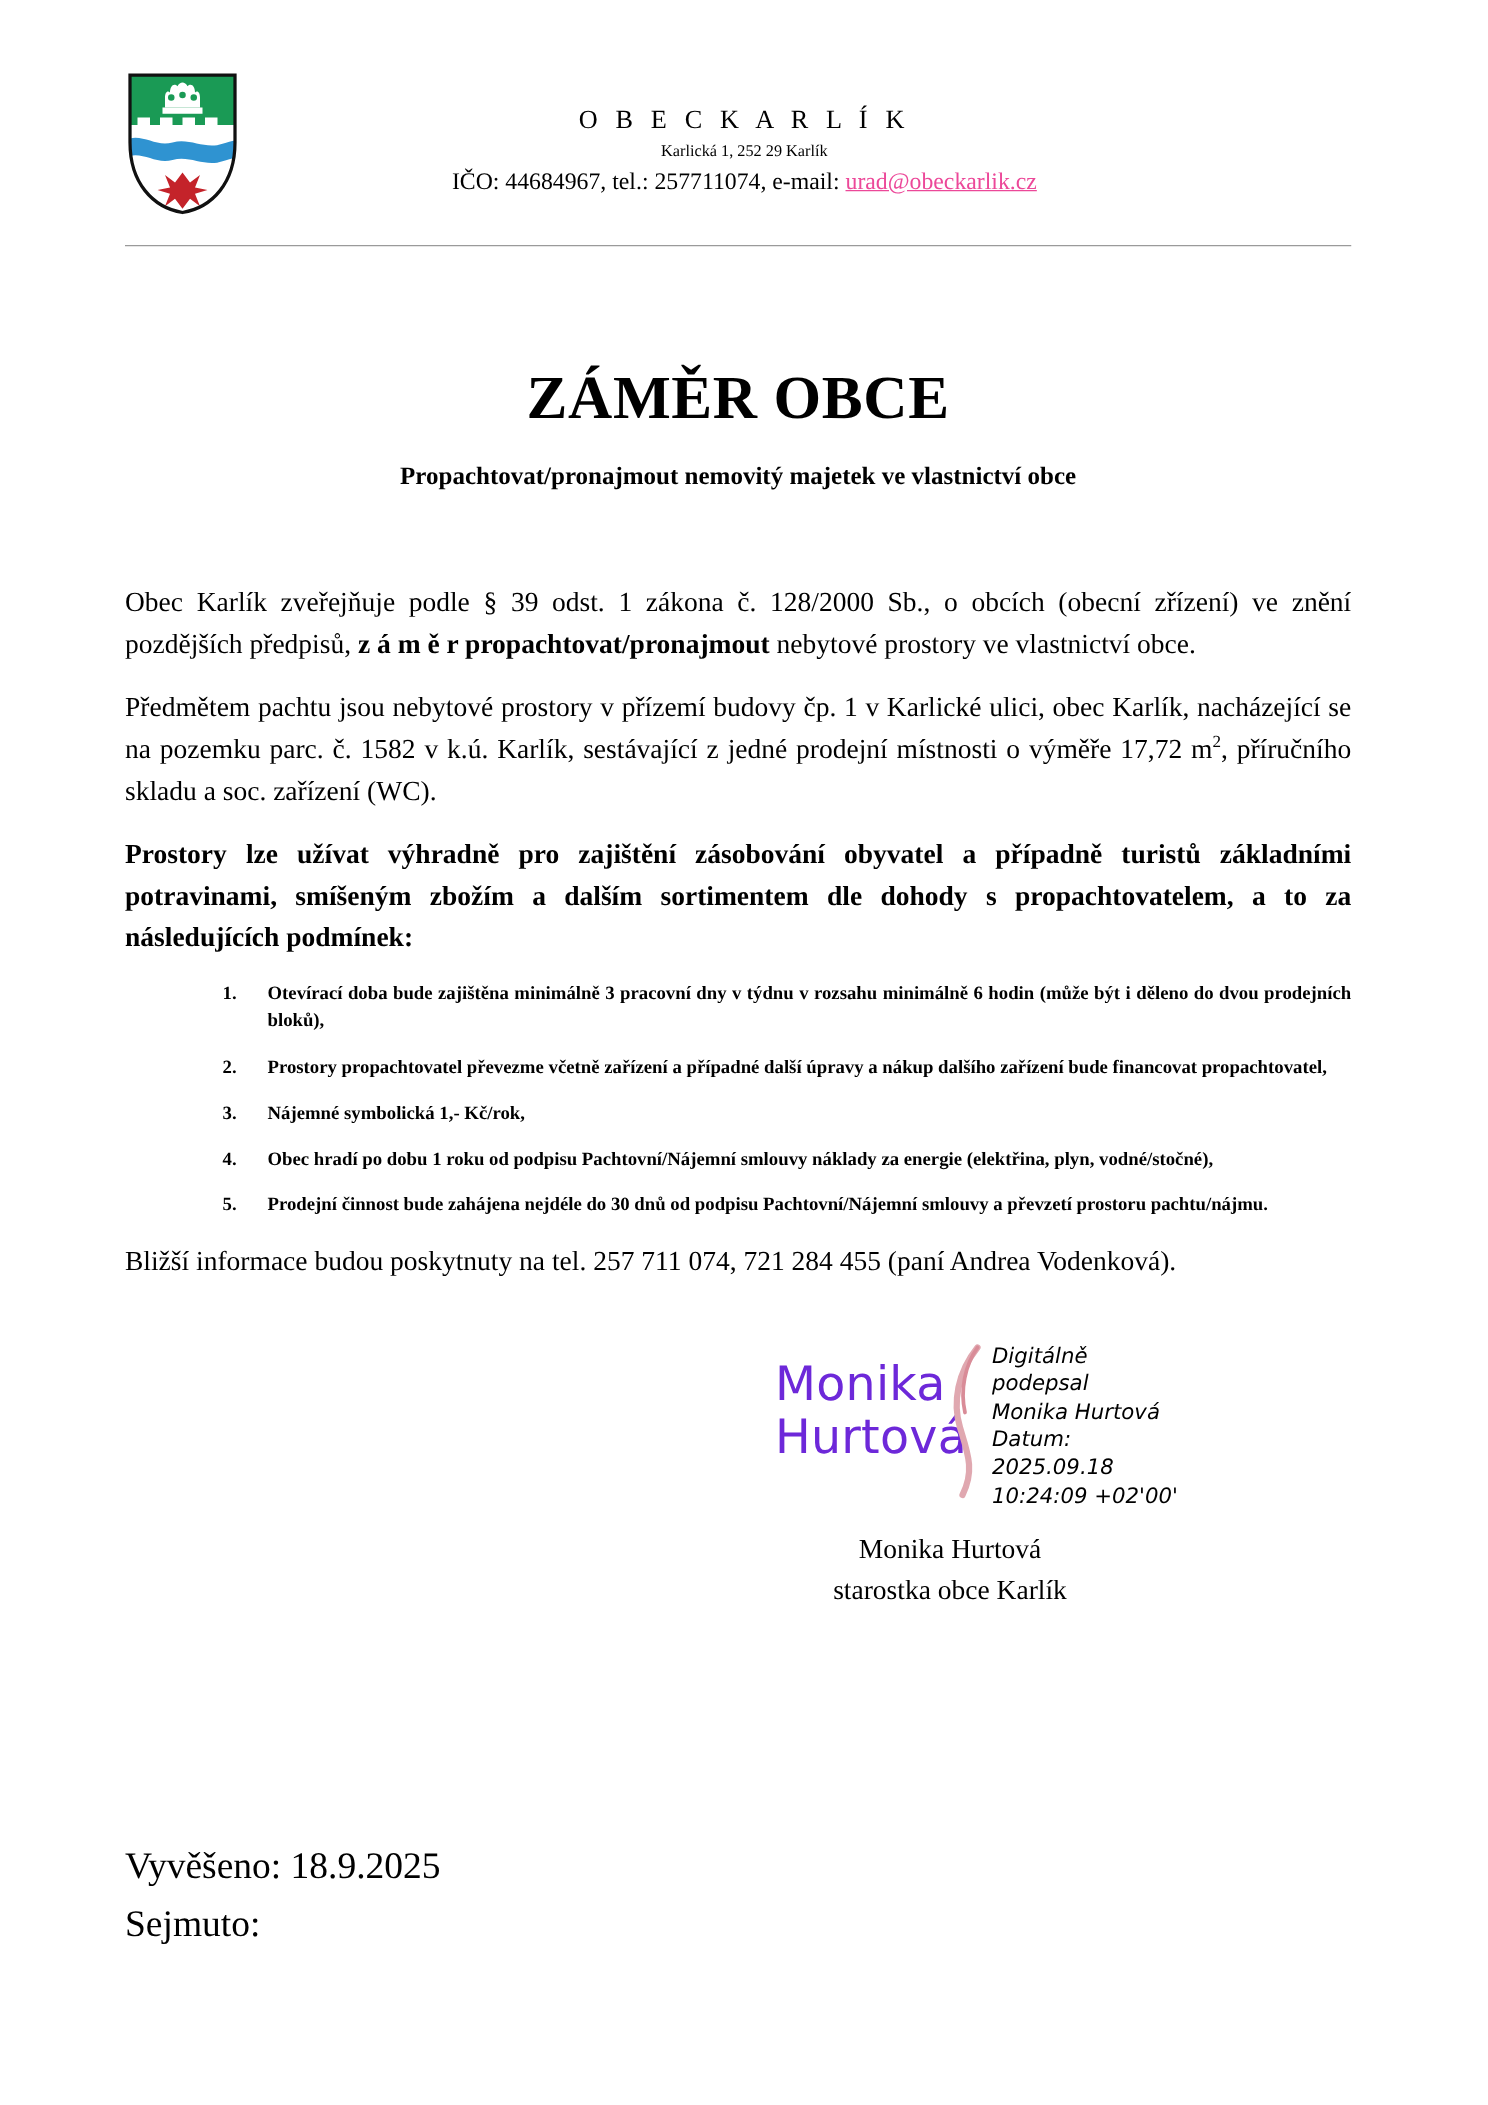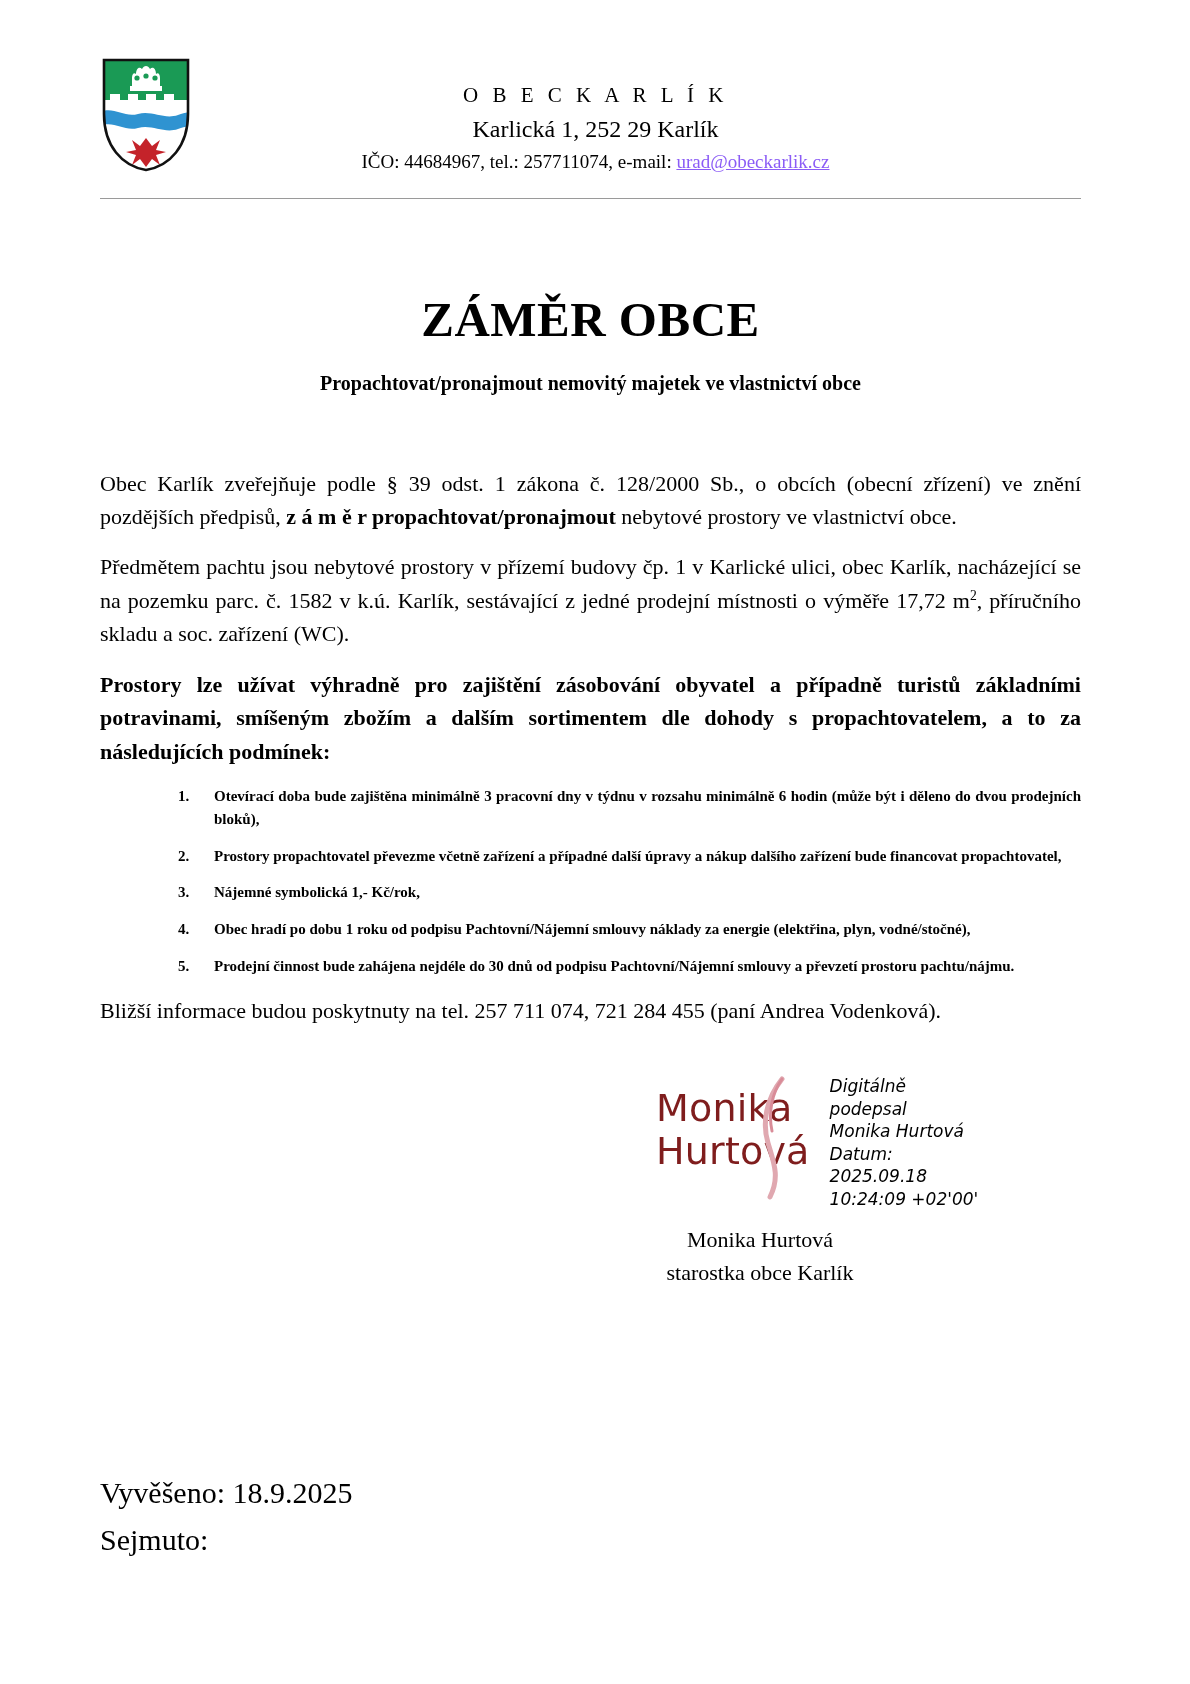--- a/index.html
+++ b/index.html
@@ -47,31 +47,31 @@
     padding-top: 30px;
   }
   .org-name {
     font-size: 21px;
     letter-spacing: 4.5px;
     font-weight: 400;
     line-height: 1.25;
     white-space: nowrap;
   }
   .org-addr {
-    font-size: 24px;
+    font-size: 13px;
     line-height: 1.45;
     margin-top: 4px;
   }
   .org-contact {
     font-size: 19px;
     line-height: 1.45;
     margin-top: 1px;
   }
   .email-link {
-    color: #8b5cf6;
+    color: #ec4899;
     text-decoration: underline;
   }
   .rule {
     margin: 22px 100px 0 100px;
     height: 1px;
     background: #9a9a9a;
   }
 
   
   .doc-title {
@@ -141,25 +141,24 @@
     position: absolute;
     left: 520px;
     top: 0;
     display: flex;
     align-items: flex-start;
   }
   .sig-script {
     font-family: "DejaVu Sans", sans-serif;
     font-size: 38px;
     line-height: 1.12;
-    color: #7f1d1d;
+    color: #6d28d9;
     letter-spacing: 0.2px;
     text-align: left;
     padding-top: 14px;
-    margin-left: 36px;
   }
   .sig-swirl {
     position: absolute;
     left: 132px;
     top: 0;
     width: 44px;
     height: 130px;
     pointer-events: none;
   }
   .sig-meta {

